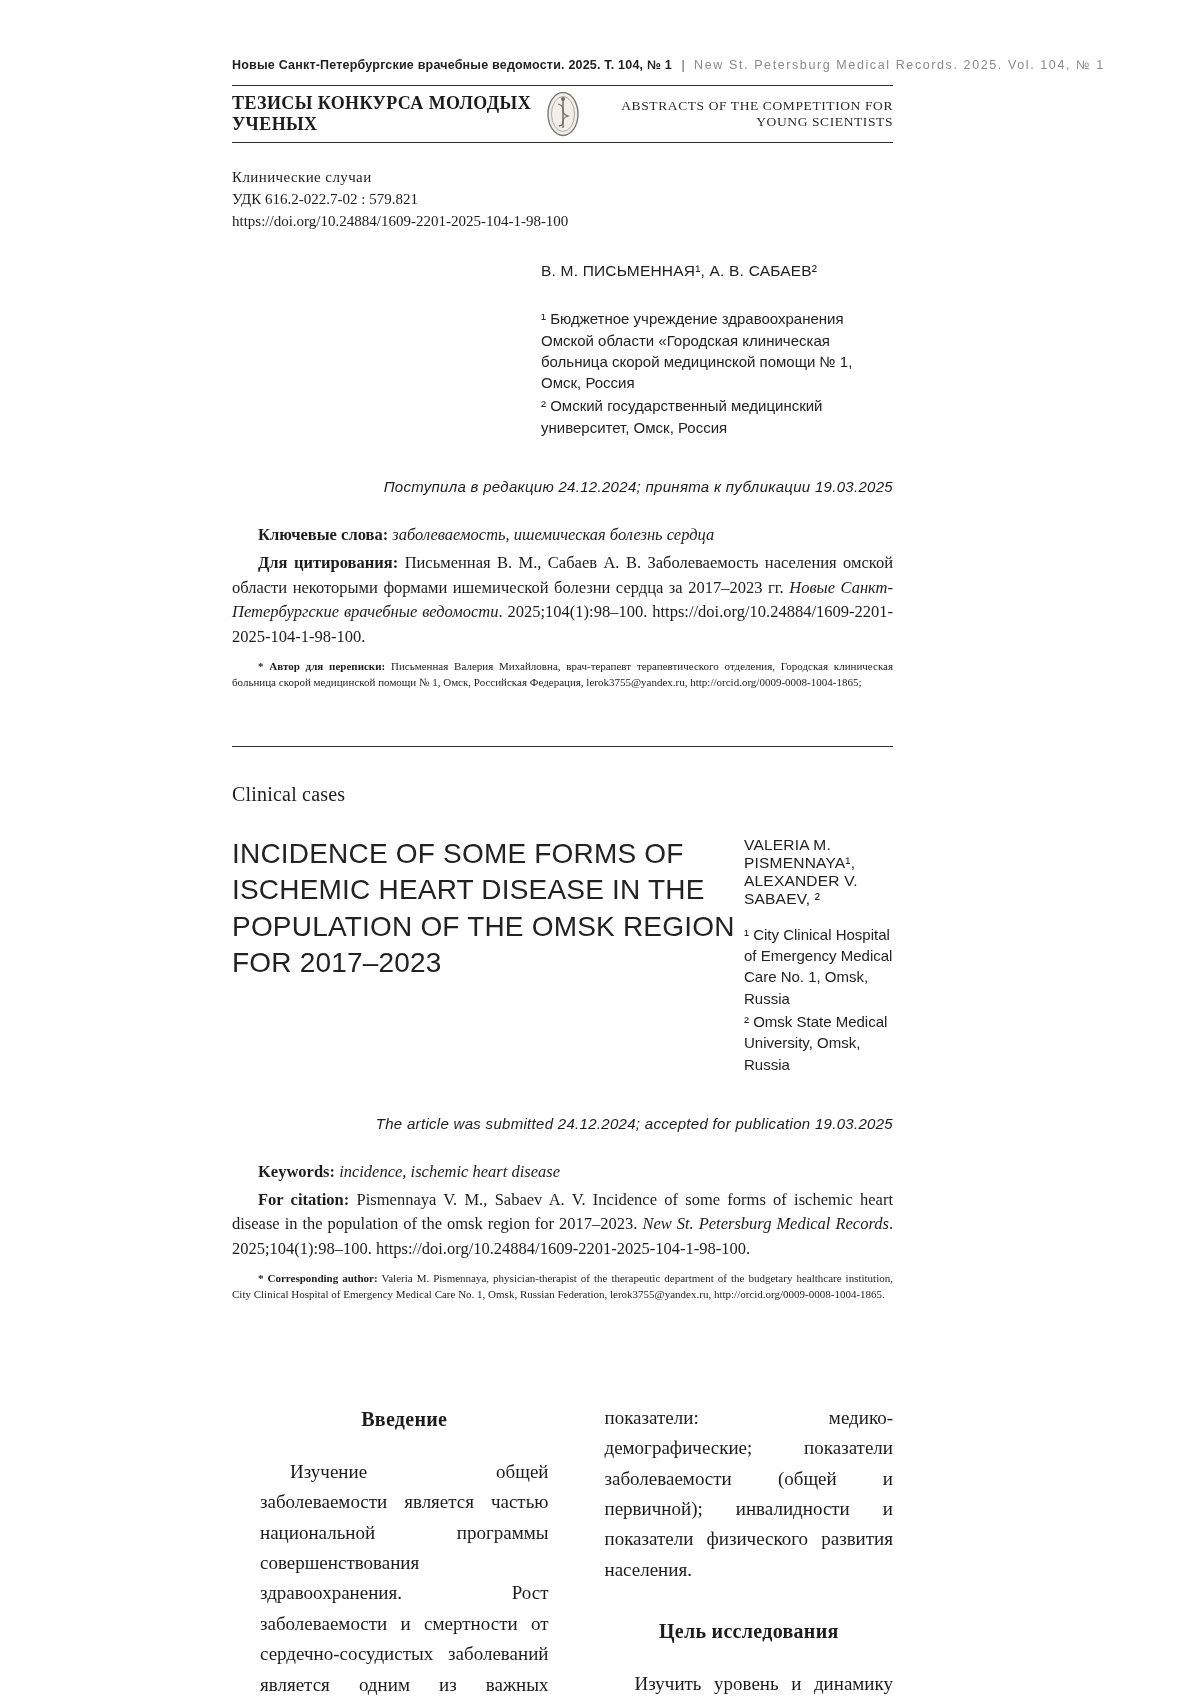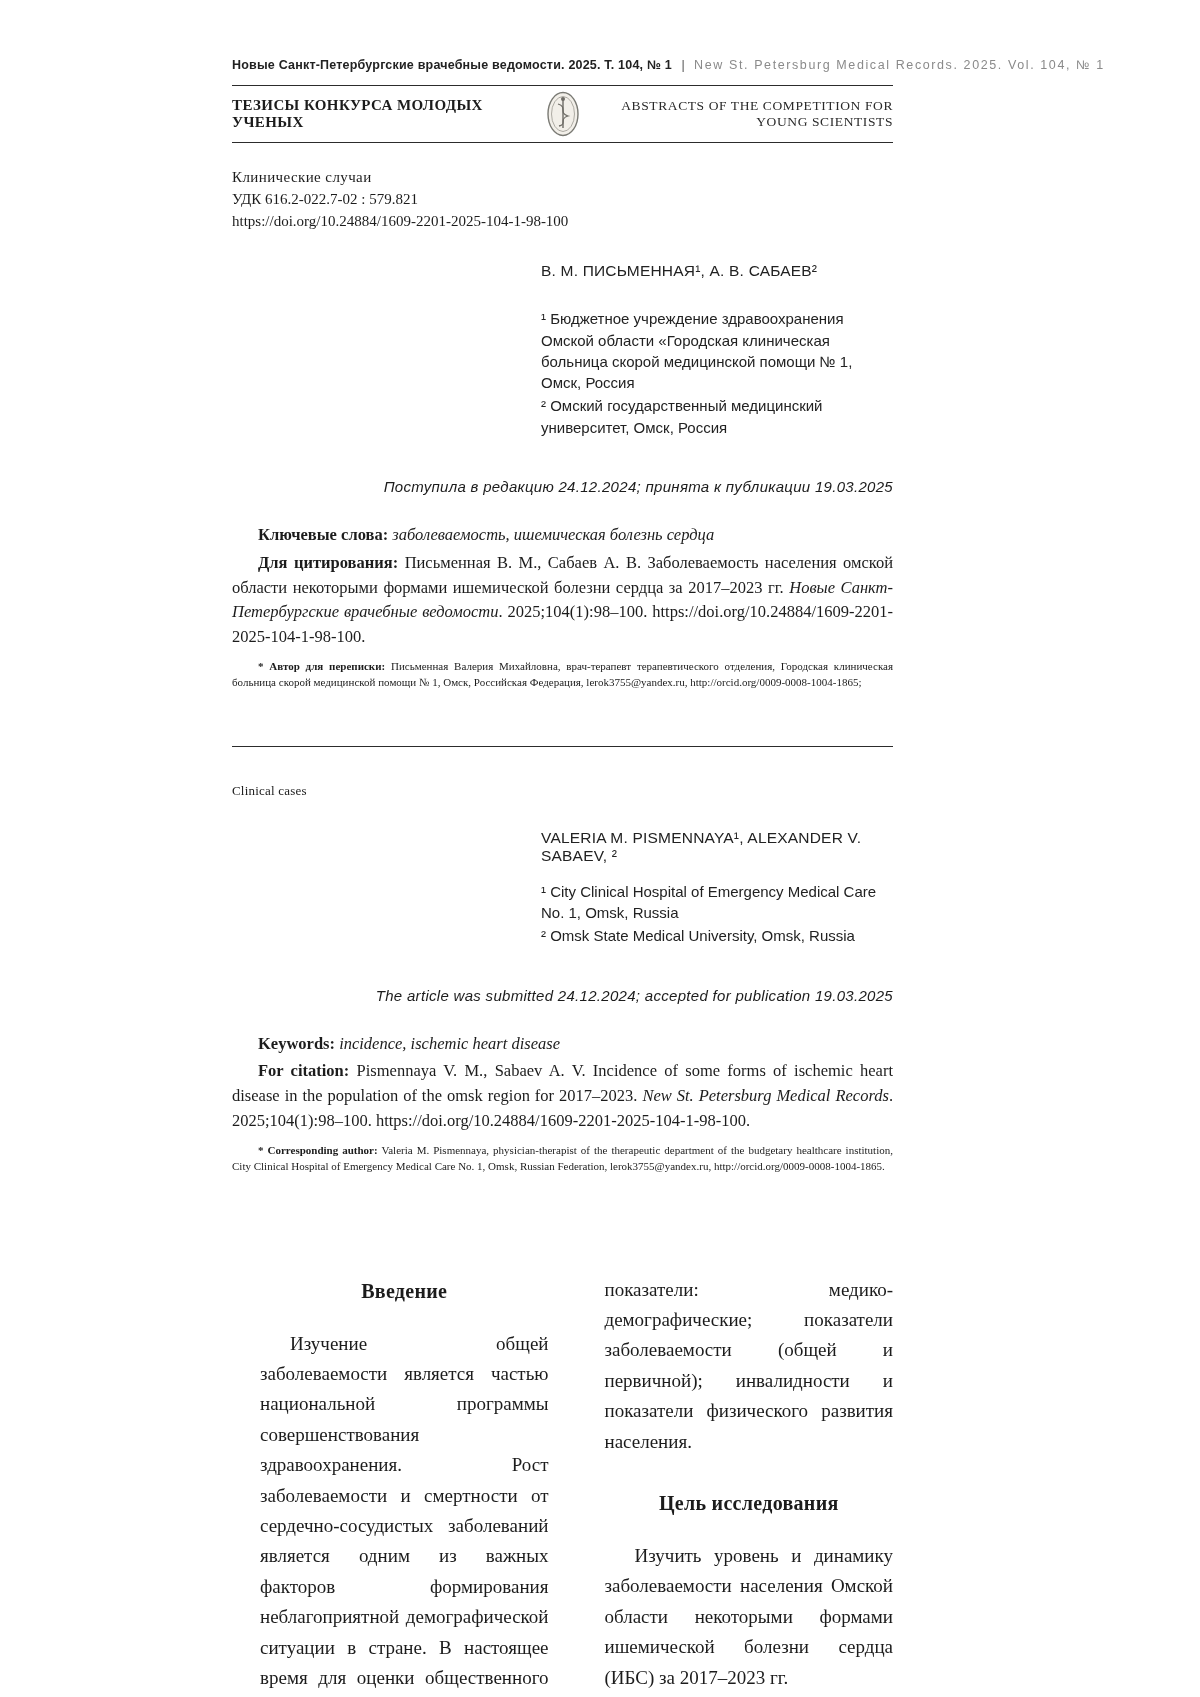--- a/index.html
+++ b/index.html
@@ -10,21 +10,21 @@
     padding:58px 185px 40px 110px; position:relative;
   }
   
   .running-head { text-align:center; font-family:"Liberation Sans", sans-serif; font-size:12.5px; white-space:nowrap; }
   .running-head .rh-ru { font-weight:bold; color:#222; letter-spacing:.2px; }
   .running-head .rh-sep { color:#555; margin:0 6px; }
   .running-head .rh-en { color:#8a8a8a; letter-spacing:1.6px; }
   
   .band { margin-top:13px; border-top:1.6px solid #2c2c2c; border-bottom:1.6px solid #2c2c2c;
           display:flex; align-items:center; padding:5px 0; }
-  .band-ru { font-weight:bold; font-size:15px; letter-spacing:.4px; flex:1 1 0; }
+  .band-ru { font-weight:bold; font-size:18px; letter-spacing:.4px; flex:1 1 0; }
   .band-emblem { flex:0 0 auto; margin:0 14px; display:flex; align-items:center; }
   .band-en { flex:1 1 0; text-align:right; font-size:13.5px; letter-spacing:.6px; color:#2a2a2a; }
   
   .meta { margin-top:24px; font-size:15px; line-height:1.45; }
   .meta .m-section { letter-spacing:.4px; }
   
   .title-row { display:flex; margin-top:30px; }
   .title-col { flex:0 0 512px; }
   .authors-col { margin-left:auto; width:352px; font-family:"Liberation Sans", sans-serif; }
   .big-title { font-family:"Liberation Sans", sans-serif; font-weight:500; font-size:29px; line-height:1.30; letter-spacing:.2px; color:#222; }
@@ -38,21 +38,21 @@
   .submitted-en { margin-top:40px;text-align:right; }
   
   .kwblock { margin-top:28px; text-align:justify; }
   .kwblock p { font-size:16.5px; line-height:1.5; text-indent:26px; }
   .kwblock p.corr { font-size:11px; line-height:1.5; margin-top:8px; }
   .kwblock p + p { margin-top:3px; }
   .b { font-weight:bold; }
   .i { font-style:italic; }
   
   .divider { margin-top:55px; border-top:1.2px solid #2c2c2c; height:0; }
-  .clinical-cases { margin-top:36px; font-size:13px; letter-spacing:.2px; }
+  .clinical-cases { margin-top:36px; font-size:20px; letter-spacing:.2px; }
   .en-title { font-size:28px; }
   
   .body-cols { margin-top:100px; display:flex; gap:28px; }
   .col { flex:1 1 0; font-size:19px; line-height:1.60; text-align:justify; hyphens:auto;margin-left:28px; -webkit-hyphens:auto; }
   .col h3 { font-size:20px; font-weight:bold; text-align:center; letter-spacing:.3px; margin-bottom:22px; }
   .col h3.aim { margin-top:30px; }
   .col p.ind { text-indent:30px; }
   .col p.cont { text-indent:0; }
 </style>
 </head>
@@ -106,20 +106,23 @@
       <span class="i">Новые Санкт-Петербургские врачебные ведомости</span><span>. 2025;104(1):98–100. https://doi.org/10.24884/1609-2201-2025-104-1-98-100.</span></p>
     <p class="corr"><span class="b">* Автор для переписки:</span>
       <span>Письменная Валерия Михайловна, врач-терапевт терапевтического отделения, Городская клиническая больница скорой медицинской помощи № 1, Омск, Российская Федерация, lerok3755@yandex.ru, http://orcid.org/0009-0008-1004-1865;</span></p>
   </div>
 
   <div class="divider"></div>
 
   <div class="clinical-cases">Clinical cases</div>
 
   <div class="title-row">
+    <div class="title-col">
+      <h2 class="big-title en-title">INCIDENCE OF SOME FORMS OF ISCHEMIC HEART DISEASE IN THE POPULATION OF THE OMSK REGION FOR 2017–2023</h2>
+    </div>
     <div class="authors-col">
       <div class="authors-line">VALERIA M. PISMENNAYA¹, ALEXANDER V. SABAEV, ²</div>
       <div class="affils affils-en">
         <p>¹ City Clinical Hospital of Emergency Medical Care No. 1, Omsk, Russia</p>
         <p>² Omsk State Medical University, Omsk, Russia</p>
       </div>
     </div>
   </div>
 
   <div class="submitted submitted-en">The article was submitted 24.12.2024; accepted for publication 19.03.2025</div>

